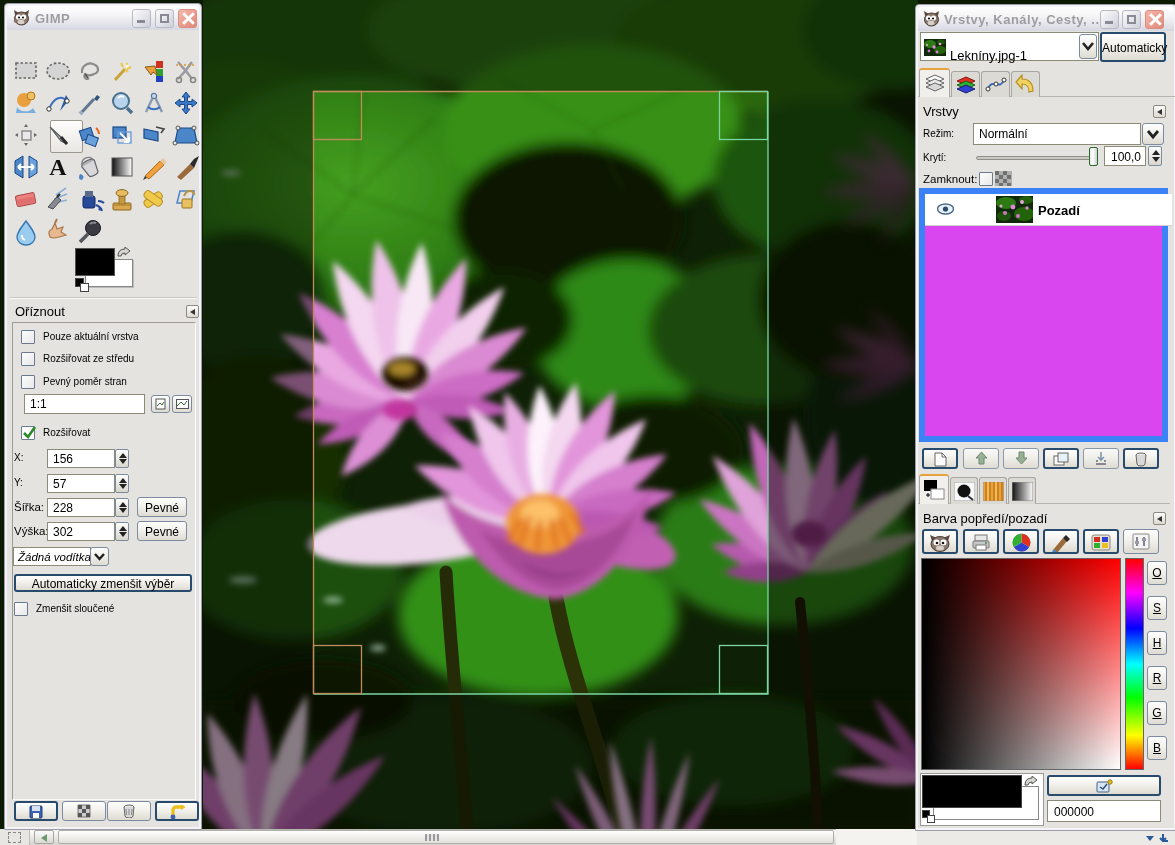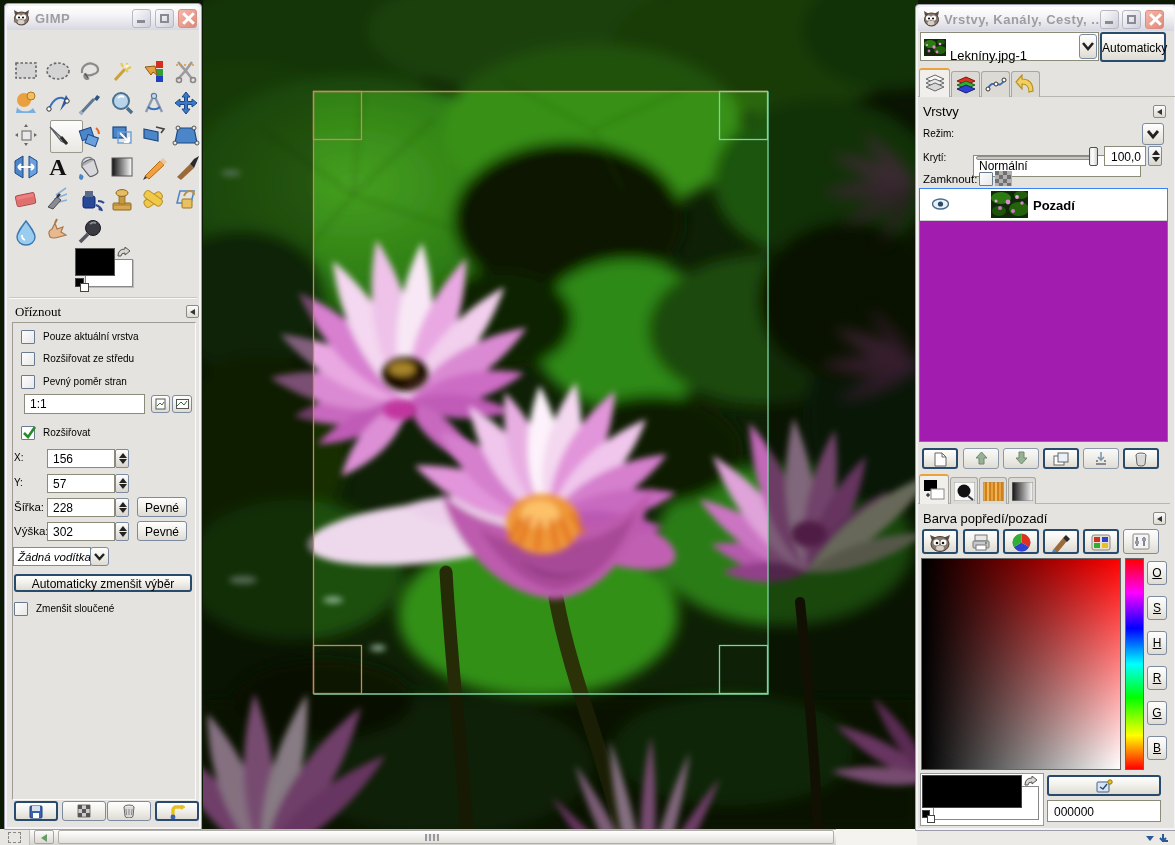--- a/index.html
+++ b/index.html
@@ -450,21 +450,21 @@
     <div class="abs" style="left:10px; top:12px; width:48px; height:28px; background:#fff; border:1px solid #888; box-shadow:1px 1px 0 #bbb;"></div>
     <div class="abs" style="left:0px; top:1px; width:40px; height:28px; background:#000; border:1px solid #555;"></div>
     <svg class="abs" style="left:42px; top:0px;" width="15" height="13" viewBox="0 0 15 13">
           <path d="M1,9 q0,-7 7,-7 l0,-2 5,4 -5,4 0,-2 q-4,0 -4,3 z" fill="#d8d6d0" stroke="#555" stroke-width="1"></path>
         </svg>
     <div class="abs" style="left:0px; top:31px; width:9px; height:9px; background:#000; border:1px solid #444;"></div>
     <div class="abs" style="left:5px; top:36px; width:9px; height:9px; background:#fff; border:1px solid #444;"></div>
   </div>
   <div class="abs" style="left:4px; top:293px; width:188px; height:2px; border-top:1px solid #c9c7c1; border-bottom:1px solid #fafaf8;"></div>
 
-  <div class="lbl" style="left:10px; top:300px; font-size:13px;font-family:Liberation Serif, serif;">Oříznout</div>
+  <div class="lbl" style="left:10px; top:300px; font-size:13px;">Oříznout</div>
   <div class="collapse" style="left:181px; top:301px;"></div>
 
   <div class="abs" style="left:7px; top:318px; width:184px; height:478px; background:#e5e3df; border:1px solid #9e9c94; border-right-color:#fbfaf8; border-bottom-color:#fbfaf8;">
     <div class="chk" style="left:8px; top:7px;"></div>
     <div class="lbl" style="left:30px; top:8px;">Pouze aktuální vrstva</div>
     <div class="chk" style="left:8px; top:29px;"></div>
     <div class="lbl" style="left:30px; top:30px;">Rozšiřovat ze středu</div>
     <div class="chk" style="left:8px; top:52px;"></div>
     <div class="lbl" style="left:30px; top:53px;">Pevný poměr stran</div>
     <div class="entry" style="left:11px; top:71px; width:121px; height:20px; padding:2px 5px;">1:1</div>
@@ -595,21 +595,21 @@
           <circle cx="19" cy="5" r="2" fill="#fff" stroke="#333"></circle>
         </svg>
     <svg class="abs" style="left:97px; top:6px;" width="22" height="21">
           <path d="M18,17 C18,8 13,5 7,5 L7,1 L1,8 L7,15 L7,10 C12,10 14,12 14,18 Z" fill="#f0d060" stroke="#b89020" stroke-width="1.2"></path>
         </svg>
   </div>
 
   <div class="lbl" style="left:7px; top:99px; font-size:13px;">Vrstvy</div>
   <div class="collapse" style="left:237px; top:100px;"></div>
   <div class="lbl" style="left:7px; top:123px;">Režim:</div>
-  <div class="entry" style="left:57px; top:118px; width:168px; height:22px; padding:3px 5px;margin-top:32px;">Normální</div>
+  <div class="entry" style="left:57px; top:118px; width:168px; height:22px; padding:3px 5px;">Normální</div>
   <div class="btn" style="left:226px; top:118px; width:22px; height:22px;"><svg width="16" height="13" style="margin-top:4px">
           <path d="M3,3 L8,9 L13,3" fill="none" stroke="#222" stroke-width="2.8"></path>
         </svg></div>
   <div class="lbl" style="left:7px; top:147px;">Krytí:</div>
   <div class="abs" style="left:60px; top:151px; width:116px; height:4px; background:#cac8c2; border:1px solid #908e88; border-radius:2px;"></div>
   <div class="abs" style="left:173px; top:142px; width:9px; height:19px; background:linear-gradient(90deg,#e8e8e8,#fff 40%,#cfcfcf); border:1px solid #2a6a2a; border-radius:2px;"></div>
   <div class="entry" style="left:188px; top:141px; width:42px; height:20px; padding:3px 4px; text-align:right;">100,0</div>
   <div class="spin" style="left:232px; top:141px; height:20px;"></div>
   <div class="lbl" style="left:7px; top:168px; font-size:11.5px;">Zamknout:</div>
   <div class="chk" style="left:63px; top:167px;"></div>
@@ -618,21 +618,21 @@
         <rect x="0" y="0" width="4" height="4" fill="#707070"></rect>
         <rect x="8" y="0" width="4" height="4" fill="#707070"></rect>
         <rect x="4" y="4" width="4" height="4" fill="#707070"></rect>
         <rect x="12" y="4" width="4" height="4" fill="#707070"></rect>
         <rect x="0" y="8" width="4" height="4" fill="#707070"></rect>
         <rect x="8" y="8" width="4" height="4" fill="#707070"></rect>
         <rect x="4" y="12" width="4" height="4" fill="#707070"></rect>
         <rect x="12" y="12" width="4" height="4" fill="#707070"></rect>
       </svg>
 
-  <div class="abs" style="left:3px; top:183px; width:249px; height:254px; background:#a21caf; border:1px solid #3b82f6;">
+  <div class="abs" style="left:3px; top:183px; width:249px; height:254px; background:#d946ef; border:6px solid #3b82f6;">
     <div class="abs" style="left:0; top:0; width:247px; height:32px; background:#fff; border-bottom:1px solid #d0d0d0;">
       <svg class="abs" style="left:12px; top:9px;" width="17" height="12">
             <ellipse cx="8.5" cy="6" rx="8" ry="5" fill="#e8f0f8" stroke="#4a6a8a" stroke-width="1.4"></ellipse>
             <circle cx="8.5" cy="6" r="2.6" fill="#2a4a6a"></circle>
           </svg>
       <svg class="abs" style="left:71px; top:2px;" width="37" height="27" viewBox="0 0 37 27">
             <rect width="37" height="27" fill="#10290a"></rect>
             <ellipse cx="10" cy="7" rx="10" ry="6" fill="#2d7a13"></ellipse>
             <ellipse cx="28" cy="18" rx="10" ry="7" fill="#236309"></ellipse>
             <ellipse cx="8" cy="20" rx="7" ry="5" fill="#1d5409"></ellipse>

